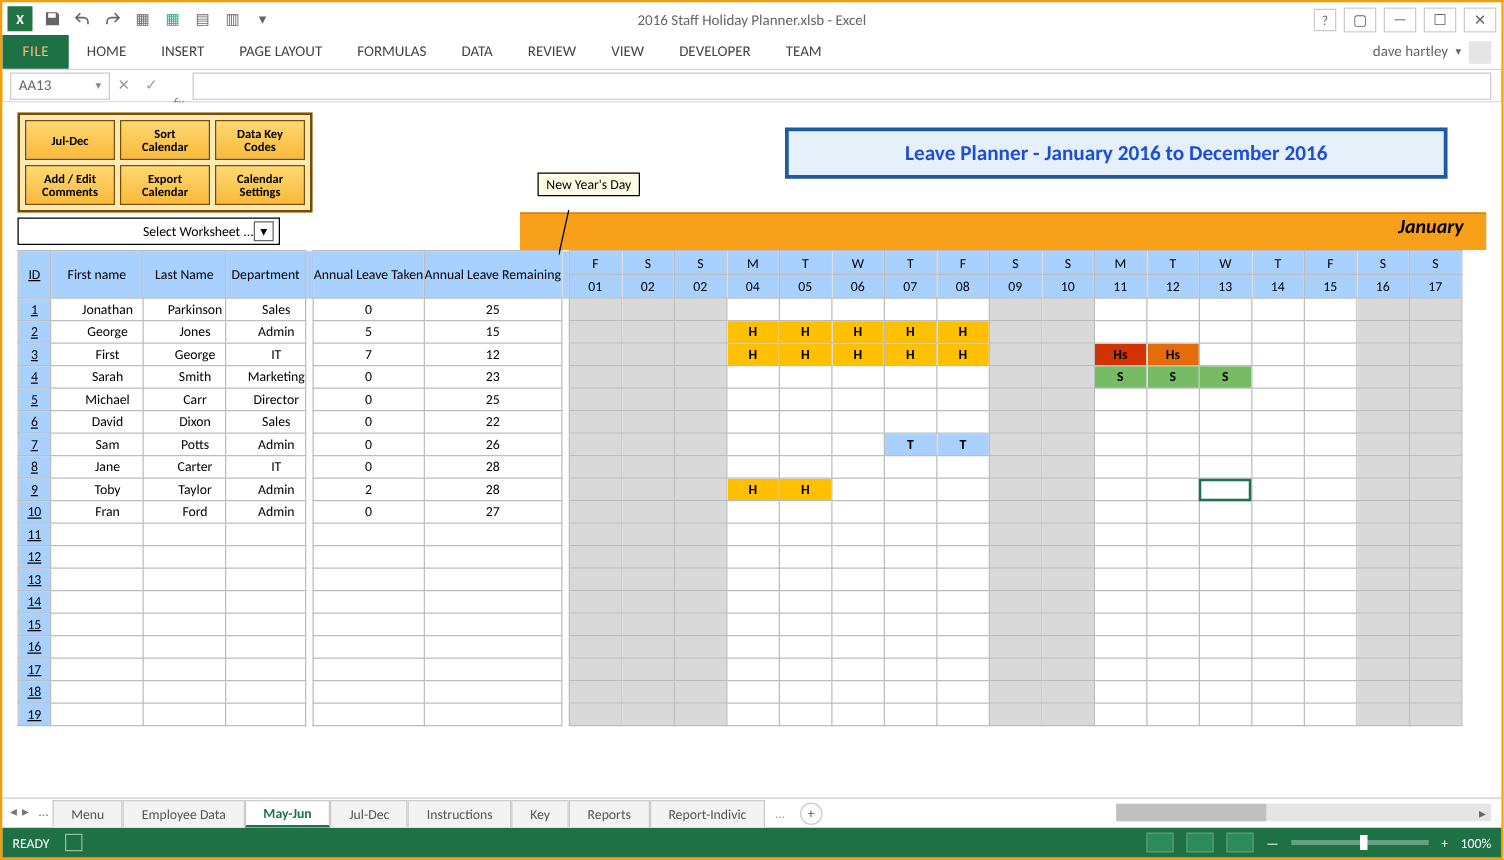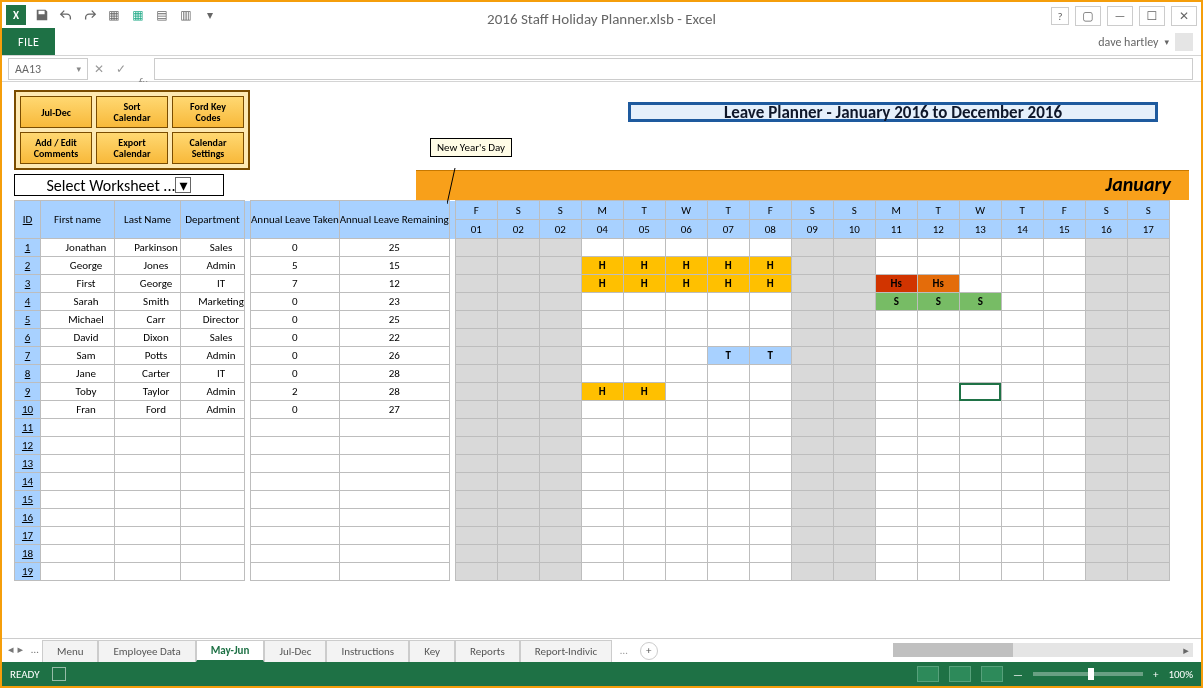--- a/index.html
+++ b/index.html
@@ -3,51 +3,51 @@
 <meta charset="utf-8">
 <style>
 * { box-sizing: border-box; margin: 0; padding: 0; font-family: "Segoe UI", Calibri, sans-serif; }
 html, body { width: 1203px; height: 688px; overflow: hidden; background: #fff; }
 .frame { width: 1203px; height: 688px; border: 2px solid #f59e0b; position: relative; background: #fff; display: flex; flex-direction: column; }
 
 .titlebar { height: 26px; background: #fff; display: flex; align-items: center; font-size: 12px; color: #555; }
 .qa-icon { width: 24px; height: 22px; display: inline-flex; align-items: center; justify-content: center; color: #666; }
 .qa-icon svg { width: 14px; height: 14px; }
 .excel-ico { width: 20px; height: 20px; background: #217346; display: inline-flex; align-items: center; justify-content: center; color: #fff; font-weight: bold; font-size: 11px; margin: 0 4px; }
-.app-title { position: absolute; left: 0; right: 0; top: 8px; text-align: center; font-size: 15px; color: #666; pointer-events: none; }
+.app-title { position: absolute; left: 0; right: 0; top: 8px; text-align: center; font-size: 12px; color: #666; pointer-events: none; }
 .win-ctrls { position: absolute; right: 4px; top: 4px; display: flex; gap: 6px; align-items: center; }
 .win-btn { width: 26px; height: 20px; border: 1px solid #ccc; display: inline-flex; align-items: center; justify-content: center; color: #666; font-size: 12px; }
 .help-q { width: 18px; height: 18px; border: 1px solid #ccc; display: inline-flex; align-items: center; justify-content: center; color: #666; font-size: 11px; }
 
 .ribbon { height: 28px; background: #fff; border-bottom: 1px solid #d4d4d4; display: flex; align-items: stretch; font-size: 12px; }
-.file-tab { background: #1e7145; color: #ffffff; padding: 0 16px; display: flex; align-items: center; letter-spacing: 0.5px; }
+.file-tab { background: #1e7145; color: #fdba74; padding: 0 16px; display: flex; align-items: center; letter-spacing: 0.5px; }
 .tab { padding: 0 14px; display: flex; align-items: center; color: #444; cursor: pointer; }
 .signin { margin-left: auto; padding: 0 8px; display: flex; align-items: center; color: #666; gap: 6px; }
 .avatar-box { width: 18px; height: 18px; background: #e5e5e5; }
 
 .fx-row { height: 26px; border-bottom: 1px solid #d4d4d4; display: flex; align-items: center; font-size: 12px; color: #666; }
 .name-box { width: 80px; height: 22px; border: 1px solid #ccc; margin-left: 6px; padding: 0 6px; display: flex; align-items: center; justify-content: space-between; background: #fff; }
 .fx-icon { width: 22px; height: 22px; display: inline-flex; align-items: center; justify-content: center; color: #999; }
 .fx-label { font-style: italic; color: #888; margin-top: 28px; }
 
 .sheet-area { flex: 1; position: relative; overflow: hidden; background: #fff; }
 .sheet-inner { position: absolute; inset: 0 0 0 0; }
 
 .btn-block { position: absolute; left: 12px; top: 8px; border: 2px solid #7a4c00; background: #fde9b3; padding: 4px; display: grid; grid-template-columns: 72px 72px 72px; grid-auto-rows: 32px; gap: 4px; }
 .orange-btn { background: linear-gradient(#ffd872, #f8b93a); border: 1px solid #7a4c00; font-size: 10px; font-weight: bold; color: #000; display: flex; align-items: center; justify-content: center; text-align: center; line-height: 11px; padding: 1px 2px; cursor: pointer; }
-.ws-select { position: absolute; left: 12px; top: 92px; width: 210px; height: 22px; border: 1px solid #000; display: flex; align-items: center; padding: 0 4px; font-size: 16px; justify-content: center; background: #fff; }
+.ws-select { position: absolute; left: 12px; top: 92px; width: 210px; height: 22px; border: 1px solid #000; display: flex; align-items: center; padding: 0 4px; font-size: 11px; justify-content: flex-end; background: #fff; }
 .ws-select .dd { width: 16px; height: 16px; border: 1px solid #666; display: flex; align-items: center; justify-content: center; }
 
-.banner { position: absolute; left: 626px; top: 20px; width: 530px; height: 20px; border: 3px solid #1e5a9e; background: #e6f0fb; display: flex; align-items: center; justify-content: center; font-size: 17px; font-weight: bold; color: #0f172a; }
+.banner { position: absolute; left: 626px; top: 20px; width: 530px; height: 41px; border: 3px solid #1e5a9e; background: #e6f0fb; display: flex; align-items: center; justify-content: center; font-size: 17px; font-weight: bold; color: #1d4ed8; }
 
 .callout { position: absolute; left: 428px; top: 56px; background: #fffce6; border: 1px solid #000; font-size: 11px; padding: 2px 6px; z-index: 5; }
 .callout-line { position: absolute; left: 445px; top: 86px; width: 20px; height: 40px; z-index: 4; }
 
 .month-bar { position: absolute; left: 414px; top: 88px; right: 12px; height: 30px; background: #f8a01a; border-top: 1px solid #c77800; }
-.month-bar .mname { position: absolute; right: 18px; top: 1px; font-weight: bold; font-size: 20px; font-style: italic; color: #000; }
+.month-bar .mname { position: absolute; right: 18px; top: 1px; font-weight: bold; font-size: 16px; font-style: italic; color: #000; }
 
 .grid { position: absolute; left: 12px; top: 118px; right: 12px; border-collapse: collapse; font-size: 11px; table-layout: fixed; }
 .grid th, .grid td { border: 1px solid #bdbdbd; text-align: center; height: 18px; overflow: hidden; white-space: nowrap; }
 .grid th { font-weight: normal; }
 .hdr-blue th { background: #a8d1ff; color: #000; font-size: 11px; }
 .hdr-row2 th { background: #a8d1ff; }
 .col-id { width: 26px; }
 .col-fn { width: 74px; text-align: left; padding-left: 4px; }
 .col-ln { width: 66px; text-align: left; padding-left: 4px; }
 .col-dept { width: 64px; text-align: left; padding-left: 4px; }
@@ -111,20 +111,31 @@
     <span class="help-q">?</span>
     <span class="win-btn">▢</span>
     <span class="win-btn">—</span>
     <span class="win-btn">☐</span>
     <span class="win-btn">✕</span>
   </div>
 </div>
 
 <div class="ribbon">
   <div class="file-tab">FILE</div>
+  <div id="ribbon-tabs" style="display: flex;">
+        <div class="tab">HOME</div>
+        <div class="tab">INSERT</div>
+        <div class="tab">PAGE LAYOUT</div>
+        <div class="tab">FORMULAS</div>
+        <div class="tab">DATA</div>
+        <div class="tab">REVIEW</div>
+        <div class="tab">VIEW</div>
+        <div class="tab">DEVELOPER</div>
+        <div class="tab">TEAM</div>
+      </div>
   <div class="signin">
     <span>dave hartley</span>
     <span style="font-size:9px">▾</span>
     <span class="avatar-box"></span>
   </div>
 </div>
 
 <div class="fx-row">
   <div class="name-box">
     <span>AA13</span>
@@ -136,21 +147,21 @@
   <div style="flex:1;height:22px;border:1px solid #ccc;margin:0 8px 0 0;background:#fff"></div>
 </div>
 
 <div class="sheet-area">
   <div class="sheet-inner">
 
     <div class="btn-block">
       <div class="orange-btn">Jul-Dec</div>
       <div class="orange-btn" style="white-space:pre-line">Sort
 Calendar</div>
-      <div class="orange-btn" style="white-space:pre-line">Ford Key
+      <div class="orange-btn" style="white-space:pre-line">Data Key
 Codes</div>
       <div class="orange-btn" style="white-space:pre-line">Add / Edit
 Comments</div>
       <div class="orange-btn" style="white-space:pre-line">Export
 Calendar</div>
       <div class="orange-btn" style="white-space:pre-line">Calendar
 Settings</div>
     </div>
 
     <div class="ws-select">

